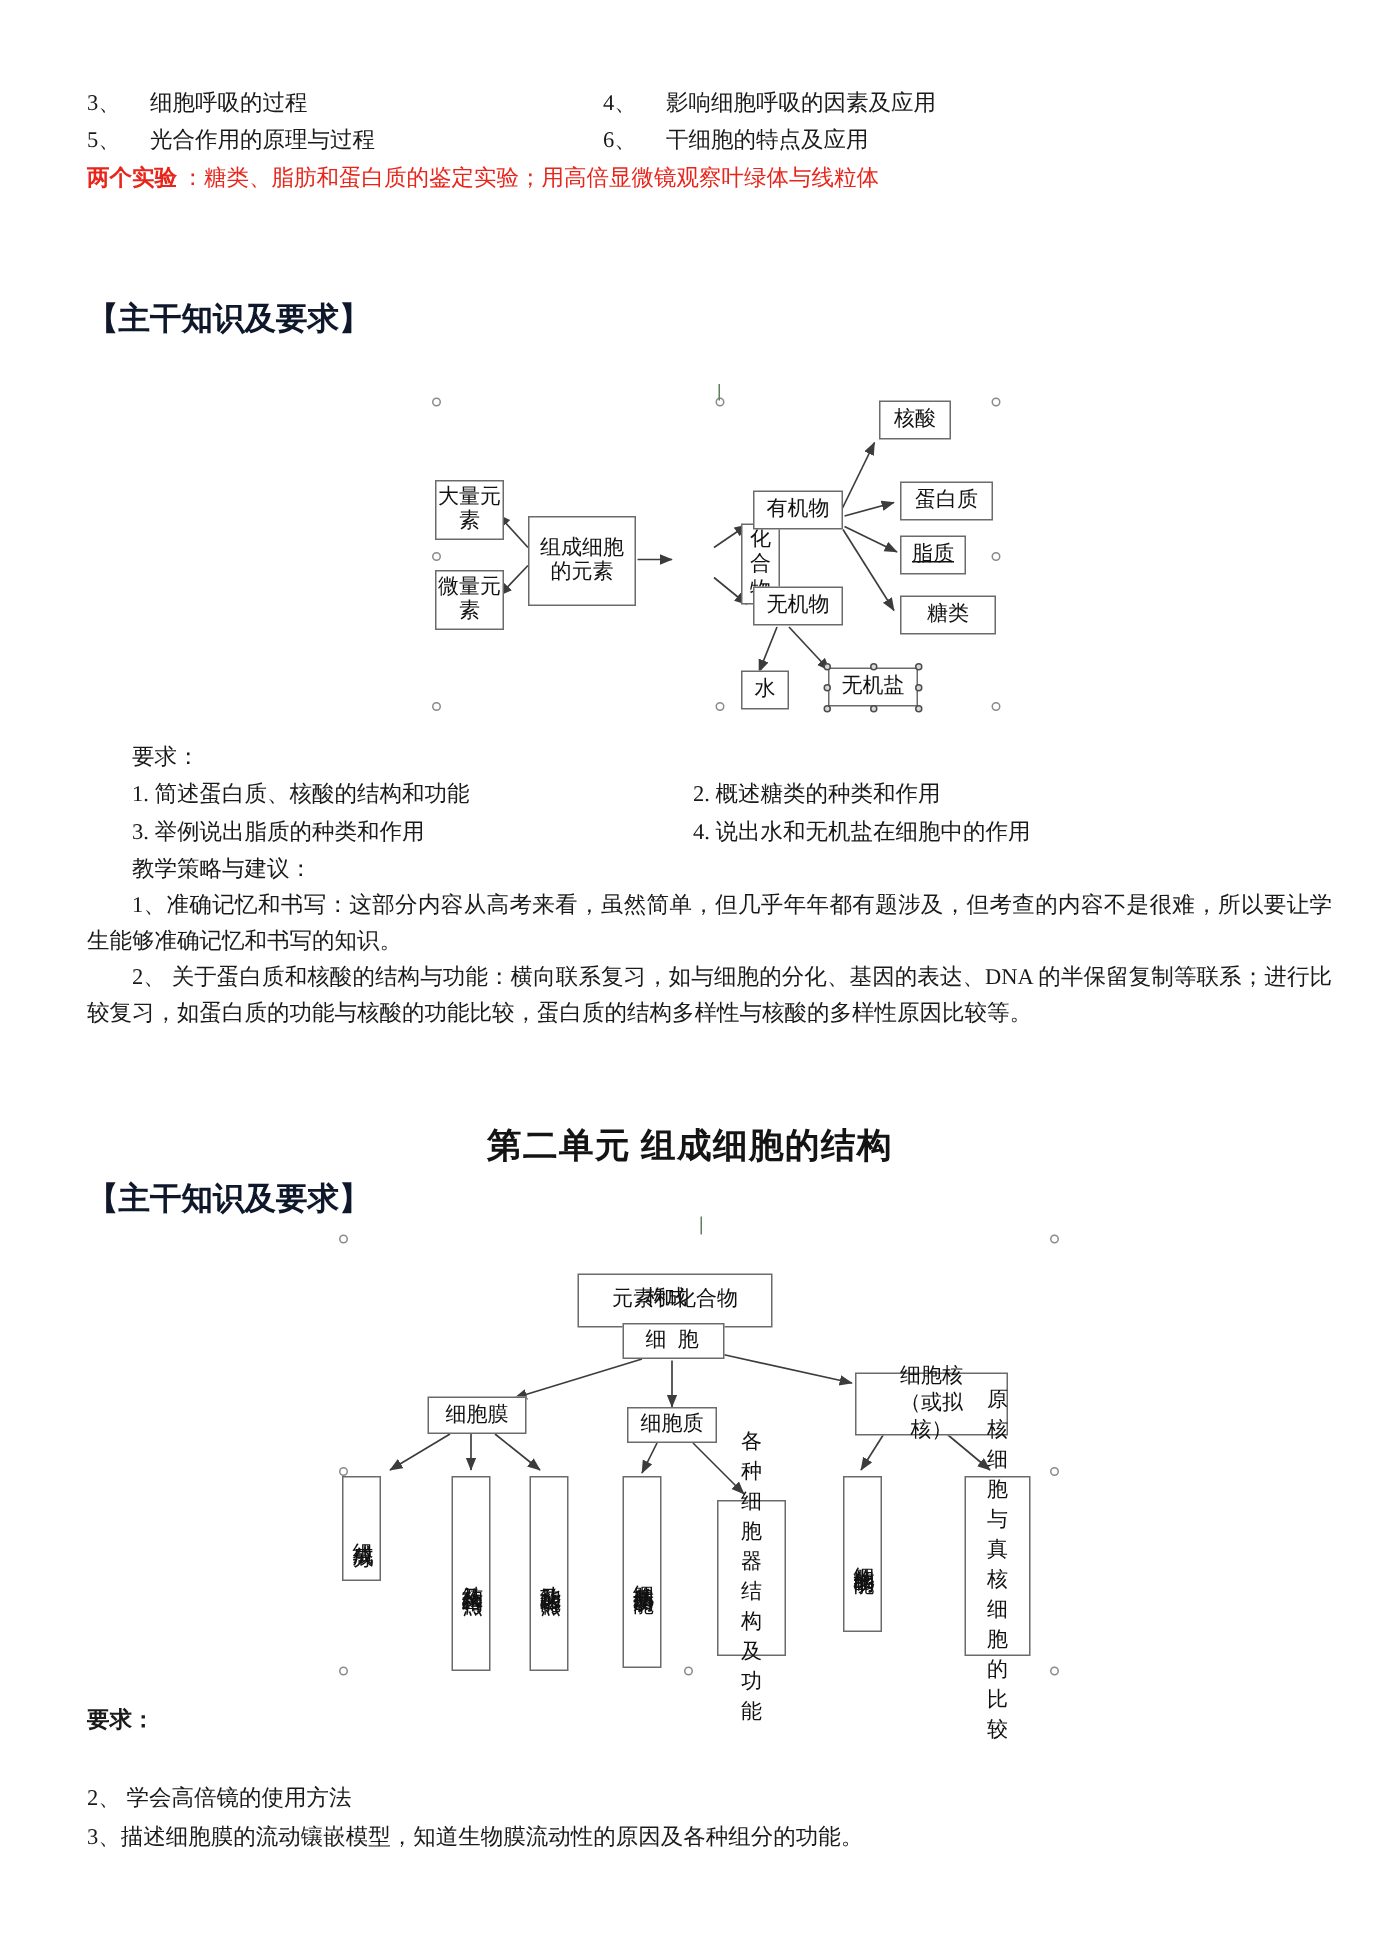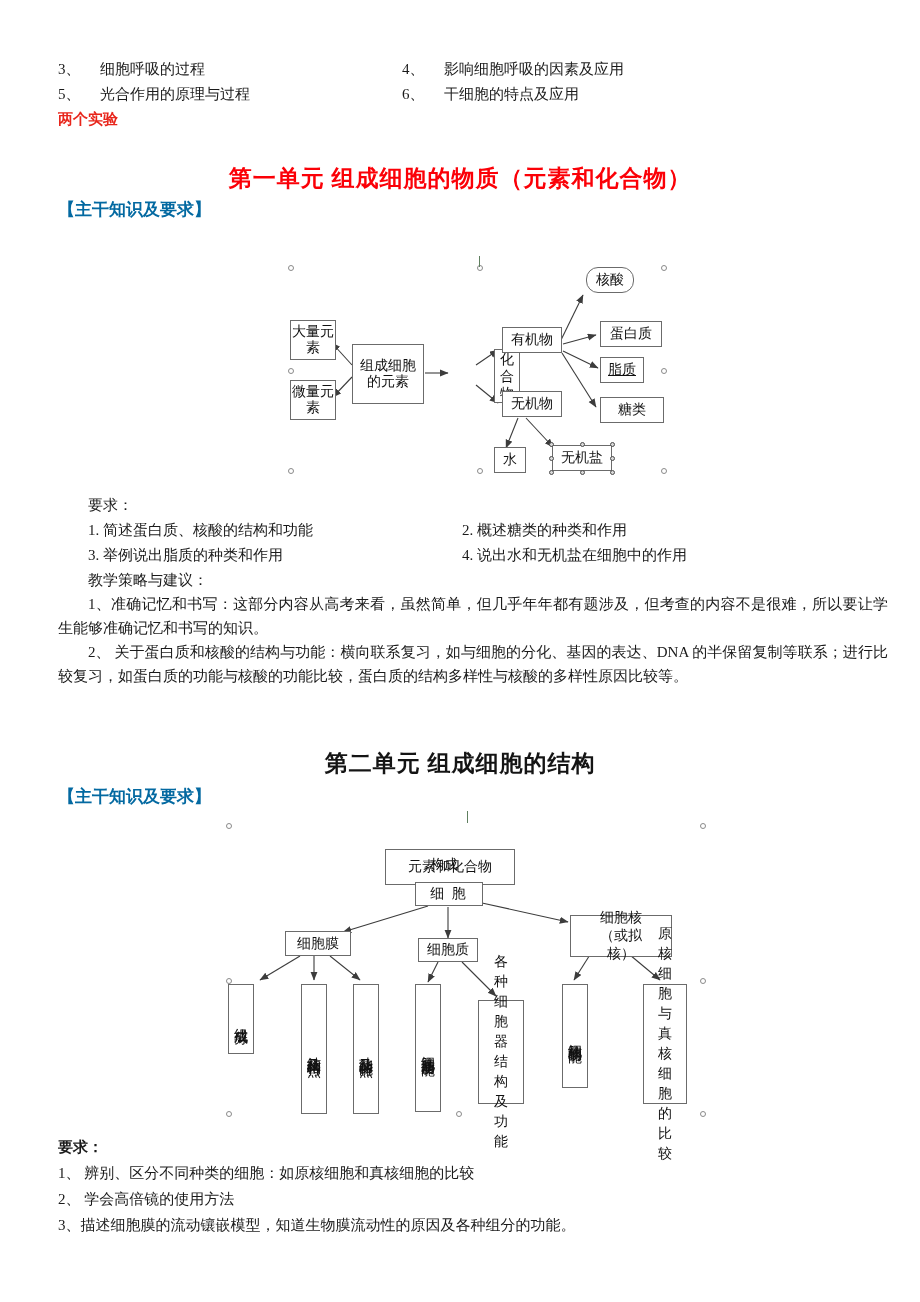--- a/index.html
+++ b/index.html
@@ -17,21 +17,21 @@
   .para{position:absolute;font-size:15px;line-height:24px;text-align:justify;}
 
   .title{
     position:absolute;left:0;width:920px;text-align:center;
     font-size:23px;font-weight:bold;color:#fb0007;letter-spacing:1px;
   }
   .title2{
     position:absolute;left:0;width:920px;text-align:center;
     font-size:23px;font-weight:bold;color:#141414;letter-spacing:1px;
   }
-  .sechead{position:absolute;font-size:17px;font-weight:bold;color:#0369a1;}
+  .sechead{position:absolute;font-size:21px;font-weight:bold;color:#0f172a;}
 
   
   .diagram{position:absolute;}
   .box{
     position:absolute;border:1px solid #6b6b6b;background:#fff;
     font-size:14px;line-height:16px;color:#111;
     display:flex;align-items:center;justify-content:center;
     text-align:center;box-sizing:border-box;
   }
   .vbox{
@@ -69,22 +69,22 @@
   <div class="ln" style="left:100px;top:62px;">细胞呼吸的过程</div>
   <div class="ln" style="left:402px;top:62px;">4、</div>
   <div class="ln" style="left:444px;top:62px;">影响细胞呼吸的因素及应用</div>
 
   <div class="ln" style="left:58px;top:87px;">5、</div>
   <div class="ln" style="left:100px;top:87px;">光合作用的原理与过程</div>
   <div class="ln" style="left:402px;top:87px;">6、</div>
   <div class="ln" style="left:444px;top:87px;">干细胞的特点及应用</div>
 
   <div class="ln red bold" style="left:58px;top:112px;">两个实验</div>
-
-  <div class="title" style="top:163px;">第一单元   组成细胞的物质（元素和化合物）</div>
+  <div class="ln red" style="left:121px;top:112px;">：糖类、脂肪和蛋白质的鉴定实验；用高倍显微镜观察叶绿体与线粒体</div>
+
   <div class="sechead" style="left:58px;top:198px;">【主干知识及要求】</div>
 
   <div class="diagram" style="left:270px;top:255px;width:420px;height:230px;">
 
     <div class="anchor" style="left:18px;top:10px;"></div>
     <div class="anchor" style="left:207px;top:10px;"></div>
     <div class="anchor" style="left:391px;top:10px;"></div>
     <div class="anchor" style="left:18px;top:113px;"></div>
     <div class="anchor" style="left:391px;top:113px;"></div>
     <div class="anchor" style="left:18px;top:213px;"></div>
@@ -133,21 +133,21 @@
     </div>
     <div class="box" style="left:180px;top:94px;width:26px;height:54px;line-height:17px;margin-left:44px;">
       <span>化合物</span>
     </div>
     <div class="box" style="left:232px;top:72px;width:60px;height:26px;">
       <span>有机物</span>
     </div>
     <div class="box" style="left:232px;top:136px;width:60px;height:26px;">
       <span>无机物</span>
     </div>
-    <div class="box" style="left:316px;top:12px;width:48px;height:26px;border-radius:12px;">
+    <div class="box" style="left:316px;top:12px;width:48px;height:26px;">
       <span>核酸</span>
     </div>
     <div class="box" style="left:330px;top:66px;width:62px;height:26px;">
       <span>蛋白质</span>
     </div>
     <div class="box" style="left:330px;top:102px;width:44px;height:26px;text-decoration:underline;">
       <span>脂质</span>
     </div>
     <div class="box" style="left:330px;top:142px;width:64px;height:26px;">
       <span>糖类</span>
@@ -254,17 +254,16 @@
     </div>
     <div class="vbox" style="left:362px;top:174px;width:26px;height:104px;">
       <span>细胞核的功能</span>
     </div>
     <div class="wrapbox" style="left:443px;top:174px;width:44px;height:120px;line-height:20px;">
       <span>原核细胞与真核细胞的比较</span>
     </div>
   </div>
 
   <div class="ln bold" style="left:58px;top:1140px;">要求：</div>
-  <div class="ln" style="left:58px;top:1166px;">1、  辨别、区分不同种类的细胞：如原核细胞和真核细胞的比较</div>
   <div class="ln" style="left:58px;top:1192px;">2、  学会高倍镜的使用方法</div>
   <div class="ln" style="left:58px;top:1218px;">3、描述细胞膜的流动镶嵌模型，知道生物膜流动性的原因及各种组分的功能。</div>
 
 </div>
 
 </body></html>

